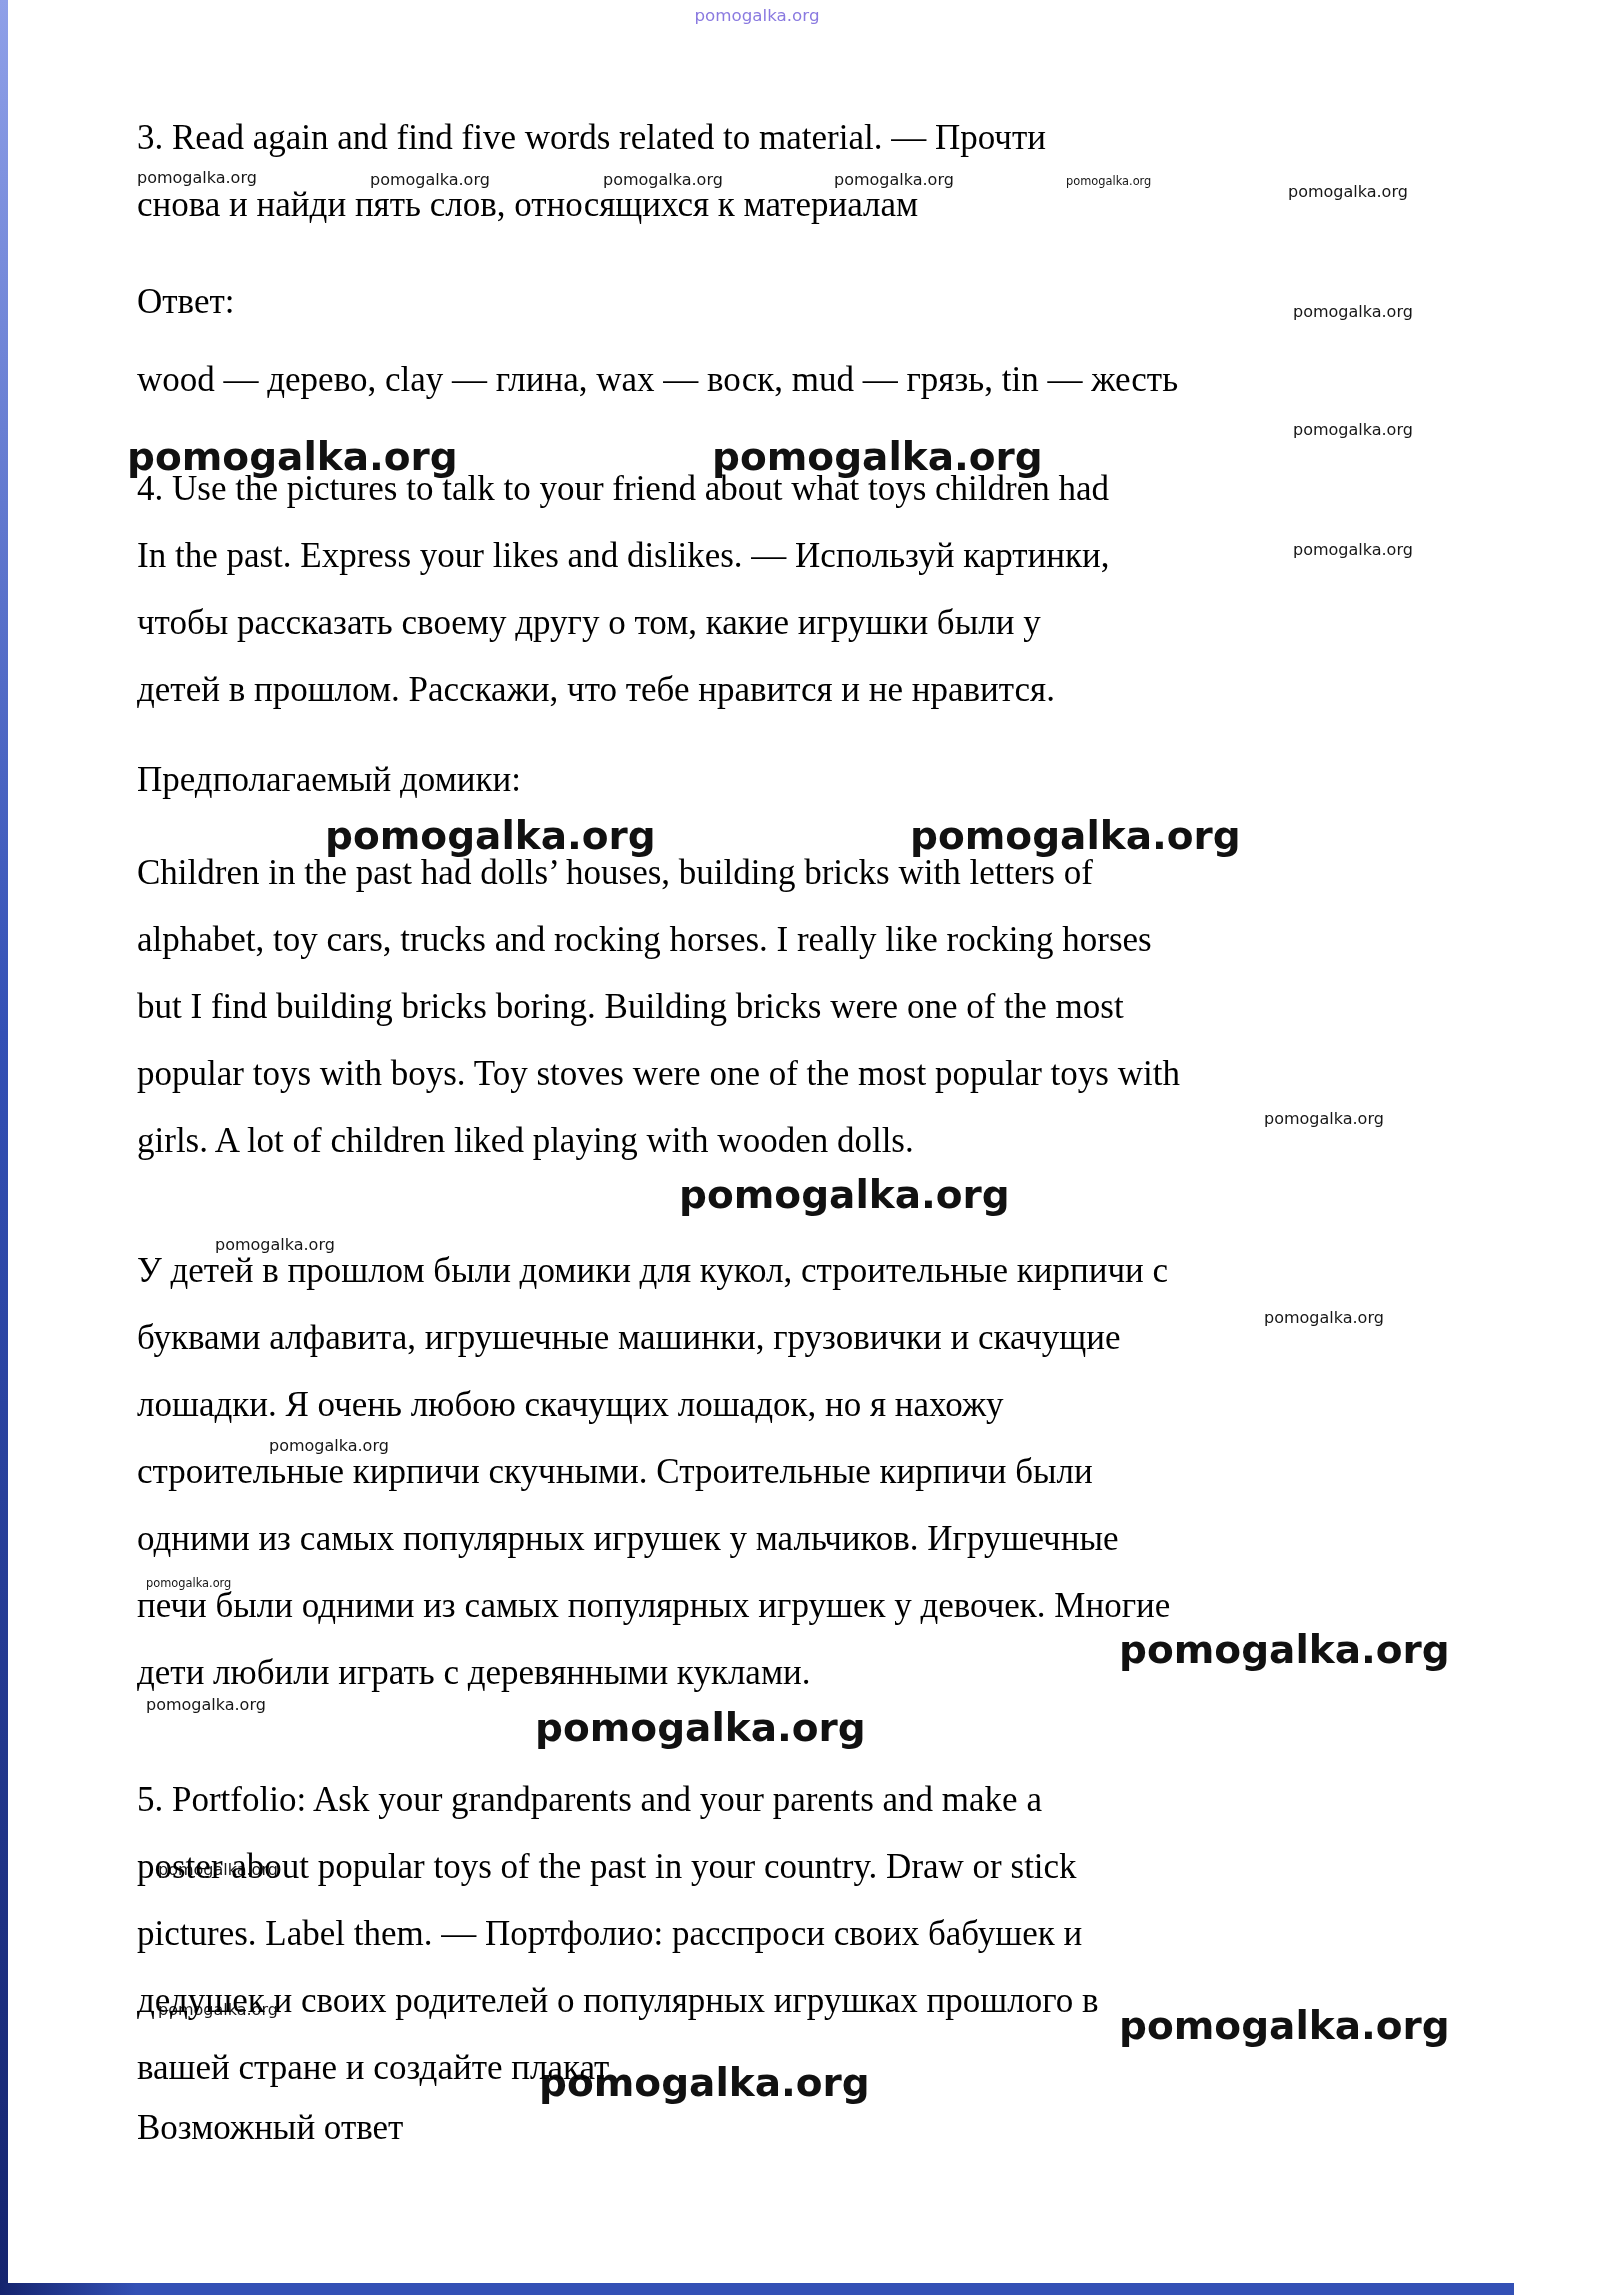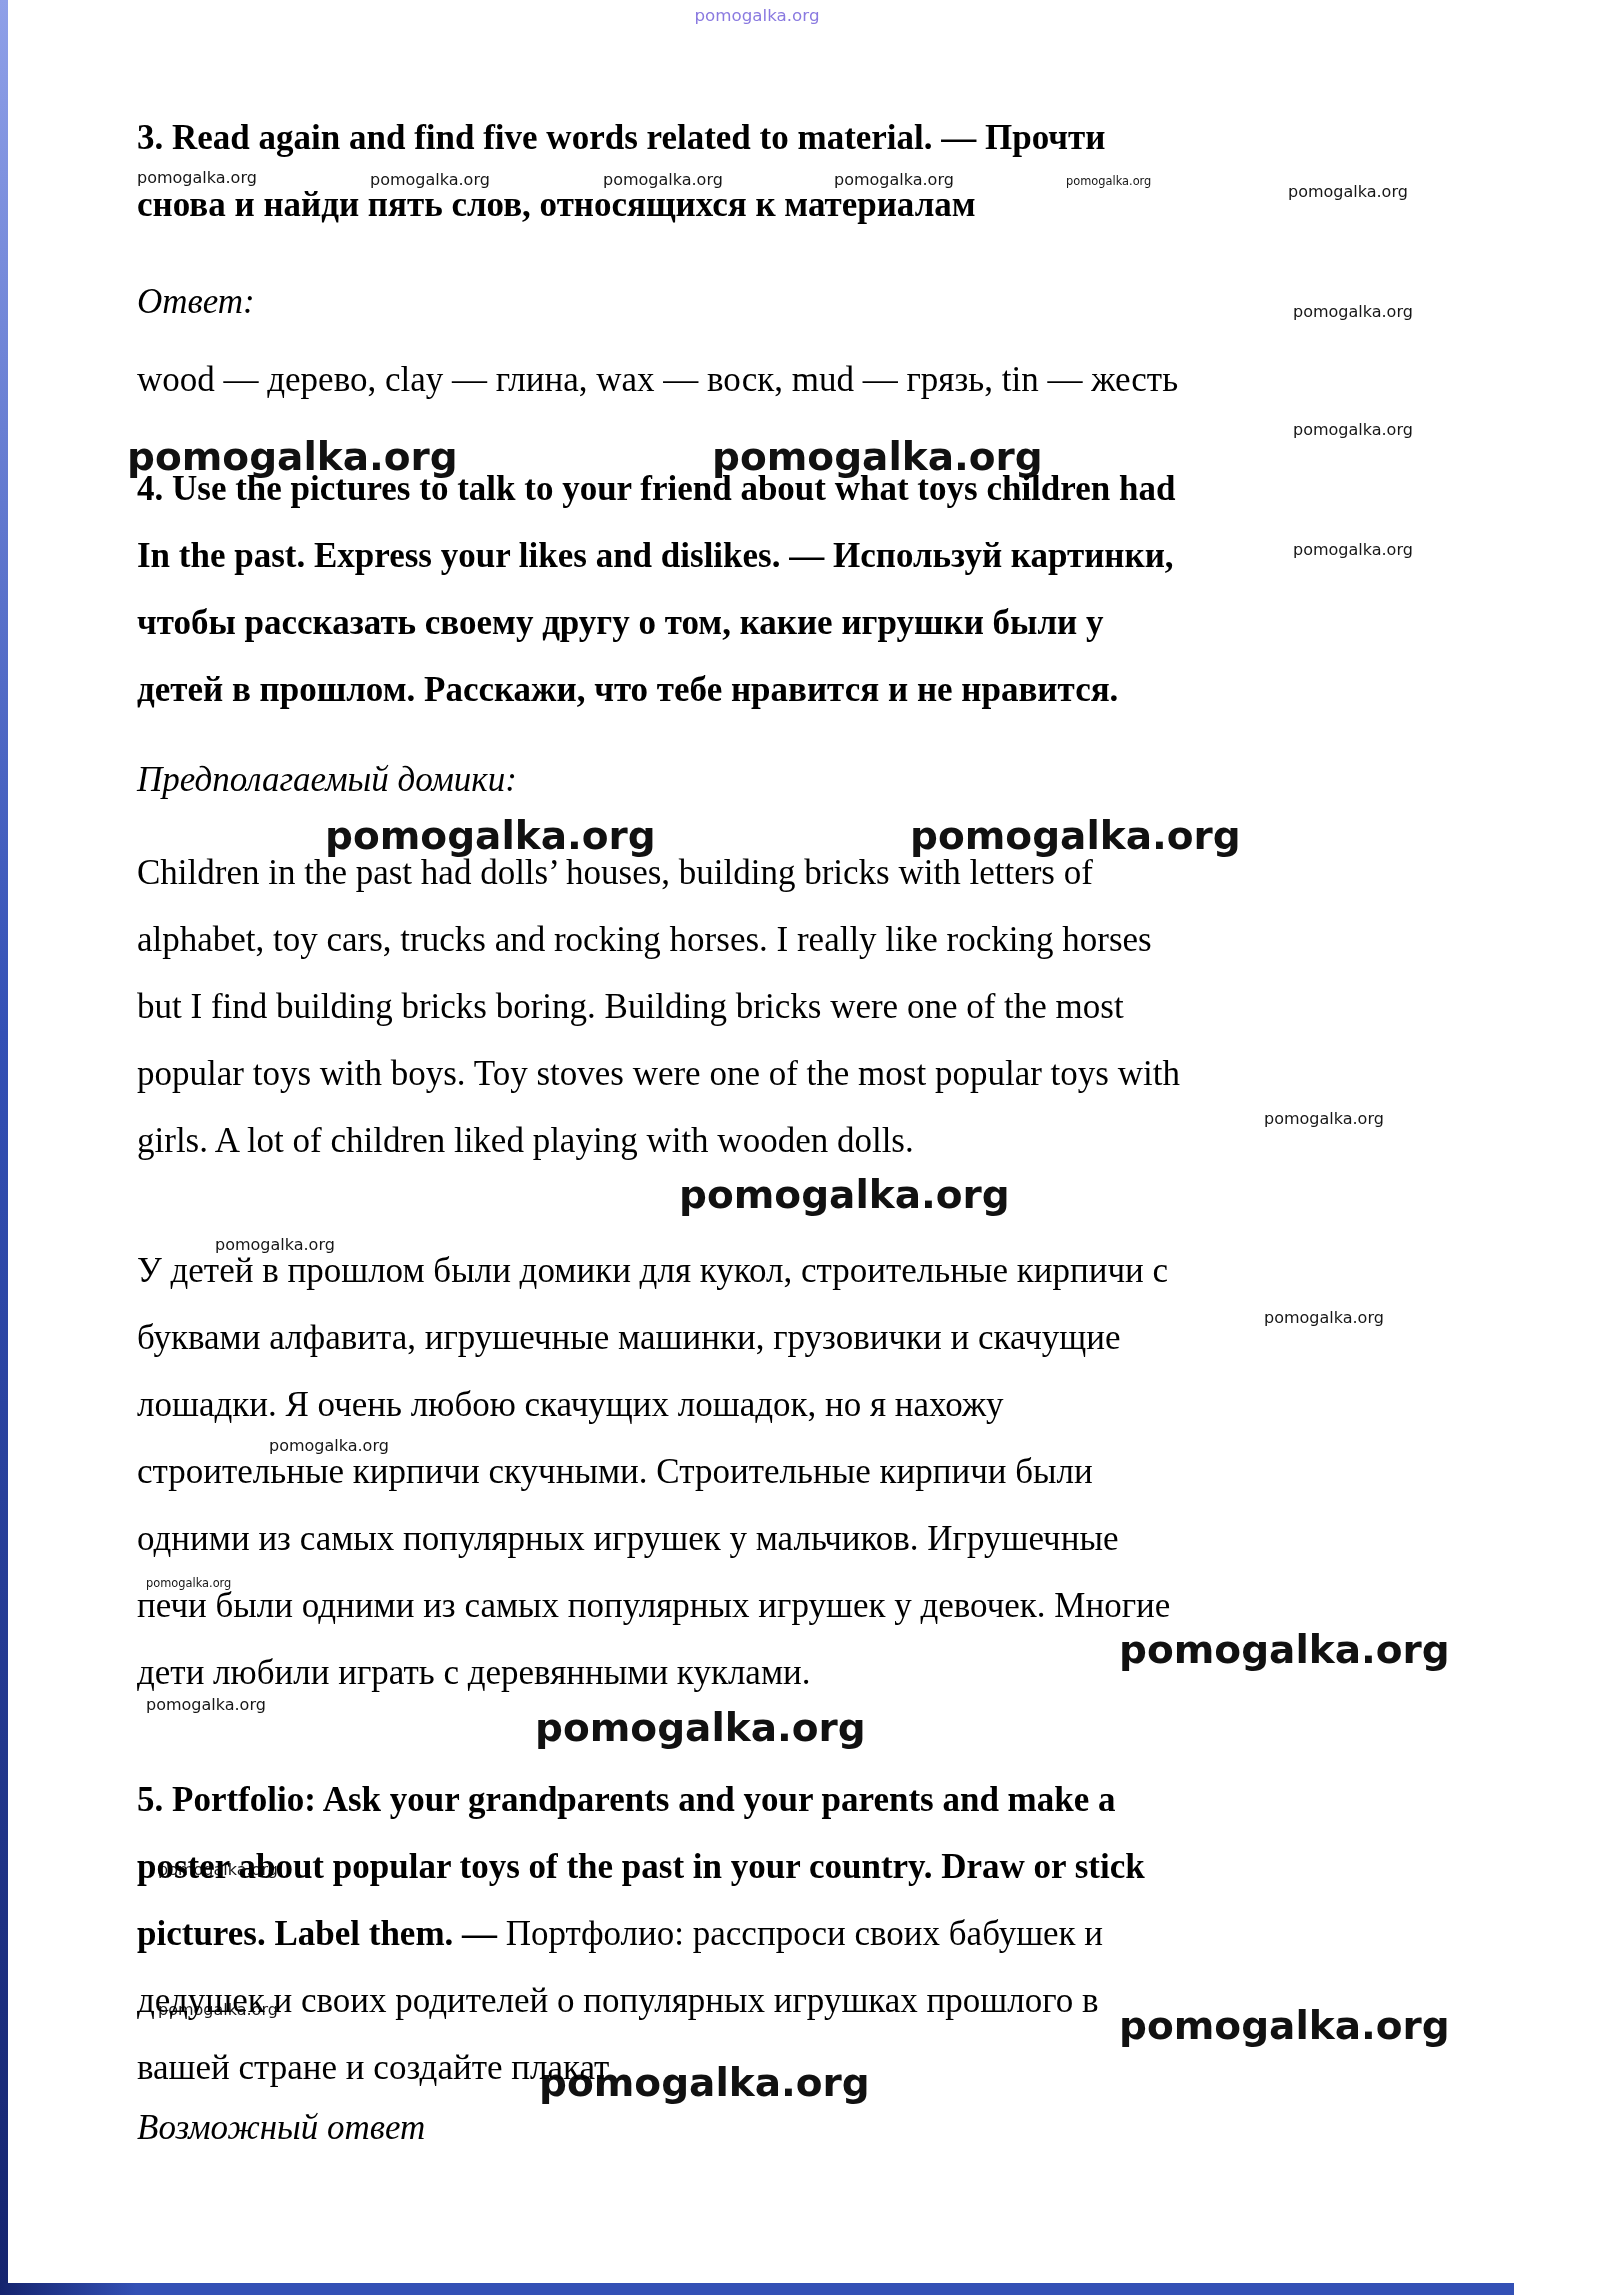--- a/index.html
+++ b/index.html
@@ -24,22 +24,22 @@
   .text{
     position:absolute;
     left:137px;
     width:1373px;
     font-size:35px;
     line-height:67px;
     color:#000;
     white-space:pre-line;
     z-index:2;
   }
-  .bold{font-weight:bold;}
-  .italic{font-style:italic;}
+  .bold{font-weight:normal;}
+  .italic{}
   
   .wm-top{
     position:absolute;top:4.6px;left:0;width:100%;text-align:center;
     font:16.7px "DejaVu Sans", sans-serif;
     color:var(--watermark-purple,#8a7ae0);
     z-index:1;
   }
   .wm-s{
     position:absolute;
     font:16px "DejaVu Sans", sans-serif;

